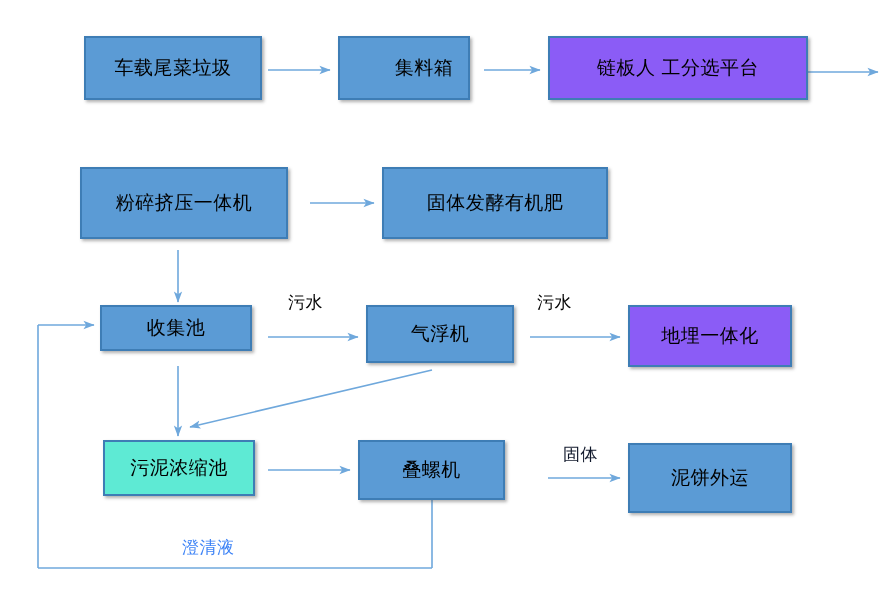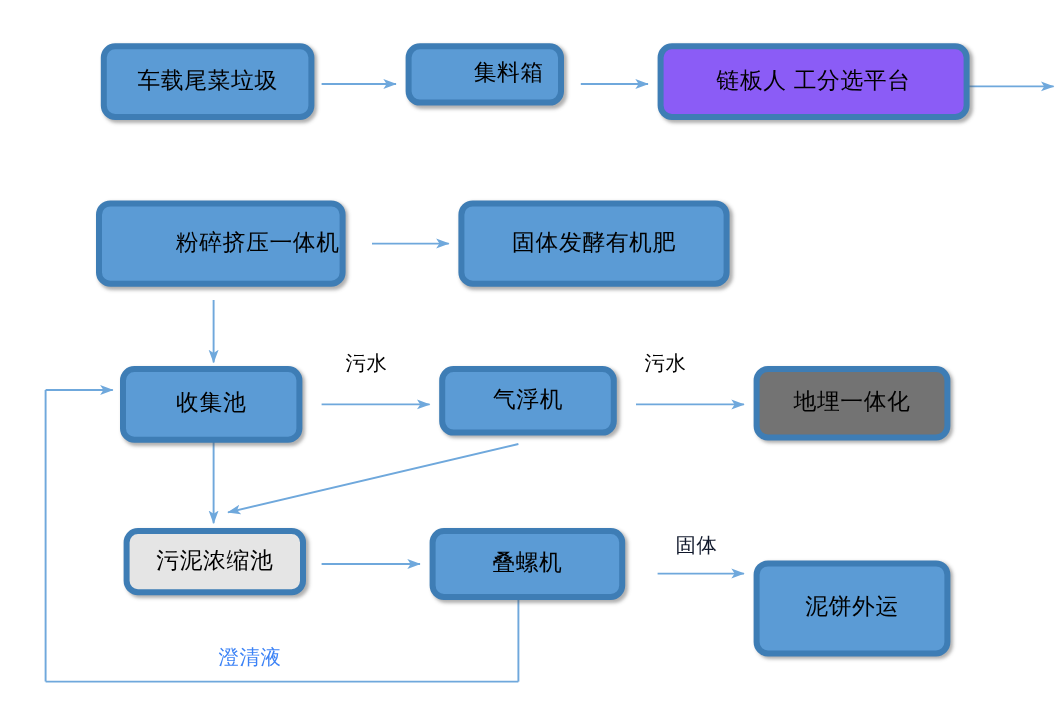--- a/index.html
+++ b/index.html
@@ -15,22 +15,22 @@
     position: relative;
     width: 880px;
     height: 590px;
     background: #ffffff;
     overflow: hidden;
   }
   .node {
     position: absolute;
     box-sizing: border-box;
     background: #5B9BD5;
-    border: 5px solid #14532d;
-    border-radius: 12px;
+    border: 2px solid #14532d;
+    border-radius: 0;
     display: flex;
     align-items: center;
     justify-content: center;
     color: #000000;
     font-size: 19px;
     line-height: 1.1;
     letter-spacing: 0.5px;
     white-space: pre;
     box-shadow: 2px 2px 3px rgba(80,80,80,0.45);
     user-select: none;
@@ -77,30 +77,30 @@
         <polyline points="548,478 620,478" fill="none" stroke="#6FA8DC" stroke-width="1.6" marker-end="url(#arrowhead)"></polyline>
         <polyline points="432,500 432,568" fill="none" stroke="#6FA8DC" stroke-width="1.6"></polyline>
         <polyline points="432,568 38,568" fill="none" stroke="#6FA8DC" stroke-width="1.6"></polyline>
         <polyline points="38,568 38,325" fill="none" stroke="#6FA8DC" stroke-width="1.6"></polyline>
         <polyline points="38,325 94,325" fill="none" stroke="#6FA8DC" stroke-width="1.6" marker-end="url(#arrowhead)"></polyline>
       </g>
   </svg>
 
   <div id="node-layer">
       <div class="node" style="left: 84px; top: 36px; width: 178px; height: 64px; background: rgb(91, 155, 213); border-color: rgb(62, 125, 181);"><span>车载尾菜垃圾</span></div>
-      <div class="node" style="left: 338px; top: 36px; width: 132px; height: 52px; background: rgb(91, 155, 213); border-color: rgb(62, 125, 181); padding-left: 40px;"><span>集料箱</span></div>
+      <div class="node" style="left: 338px; top: 36px; width: 132px; height: 64px; background: rgb(91, 155, 213); border-color: rgb(62, 125, 181); padding-left: 40px;"><span>集料箱</span></div>
       <div class="node" style="left: 548px; top: 36px; width: 260px; height: 64px; background: #8b5cf6; border-color: rgb(62, 125, 181);"><span>链板人 工分选平台</span></div>
-      <div class="node" style="left: 80px; top: 167px; width: 208px; height: 72px; background: rgb(91, 155, 213); border-color: rgb(62, 125, 181); justify-content: flex-end;"><span>粉碎挤压一体机</span></div>
+      <div class="node" style="left: 80px; top: 167px; width: 208px; height: 72px; background: rgb(91, 155, 213); border-color: rgb(62, 125, 181);"><span>粉碎挤压一体机</span></div>
       <div class="node" style="left: 382px; top: 167px; width: 226px; height: 72px; background: rgb(91, 155, 213); border-color: rgb(62, 125, 181);"><span>固体发酵有机肥</span></div>
-      <div class="node" style="left: 100px; top: 305px; width: 152px; height: 64px; background: rgb(91, 155, 213); border-color: rgb(62, 125, 181);"><span>收集池</span></div>
+      <div class="node" style="left: 100px; top: 305px; width: 152px; height: 46px; background: rgb(91, 155, 213); border-color: rgb(62, 125, 181);"><span>收集池</span></div>
       <div class="node" style="left: 366px; top: 305px; width: 148px; height: 58px; background: rgb(91, 155, 213); border-color: rgb(62, 125, 181);"><span>气浮机</span></div>
-      <div class="node" style="left: 628px; top: 305px; width: 164px; height: 62px; background: #737373; border-color: rgb(62, 125, 181);"><span>地埋一体化</span></div>
-      <div class="node" style="left: 103px; top: 440px; width: 152px; height: 56px; background: #e5e5e5; border-color: rgb(62, 125, 181);"><span>污泥浓缩池</span></div>
-      <div class="node" style="left: 358px; top: 440px; width: 163px; height: 60px; background: rgb(91, 155, 213); border-color: rgb(62, 125, 181);"><span>叠螺机</span></div>
-      <div class="node" style="left: 628px; top: 443px; width: 164px; height: 80px; background: rgb(91, 155, 213); border-color: rgb(62, 125, 181); margin-top: 24px;"><span>泥饼外运</span></div>
+      <div class="node" style="left: 628px; top: 305px; width: 164px; height: 62px; background: #8b5cf6; border-color: rgb(62, 125, 181);"><span>地埋一体化</span></div>
+      <div class="node" style="left: 103px; top: 440px; width: 152px; height: 56px; background: #5eead4; border-color: rgb(62, 125, 181);"><span>污泥浓缩池</span></div>
+      <div class="node" style="left: 358px; top: 440px; width: 147px; height: 60px; background: rgb(91, 155, 213); border-color: rgb(62, 125, 181);"><span>叠螺机</span></div>
+      <div class="node" style="left: 628px; top: 443px; width: 164px; height: 70px; background: rgb(91, 155, 213); border-color: rgb(62, 125, 181);"><span>泥饼外运</span></div>
     </div>
   <div id="label-layer">
       <div class="edge-label" style="left: 288px; top: 291px; color: rgb(0, 0, 0);">污水</div>
       <div class="edge-label" style="left: 537px; top: 291px; color: rgb(0, 0, 0);">污水</div>
       <div class="edge-label" style="left: 563px; top: 443px; color: #0f172a;">固体</div>
       <div class="edge-label" style="left: 182px; top: 536px; color: #3b82f6;">澄清液</div>
     </div>
 
 </div>
 

